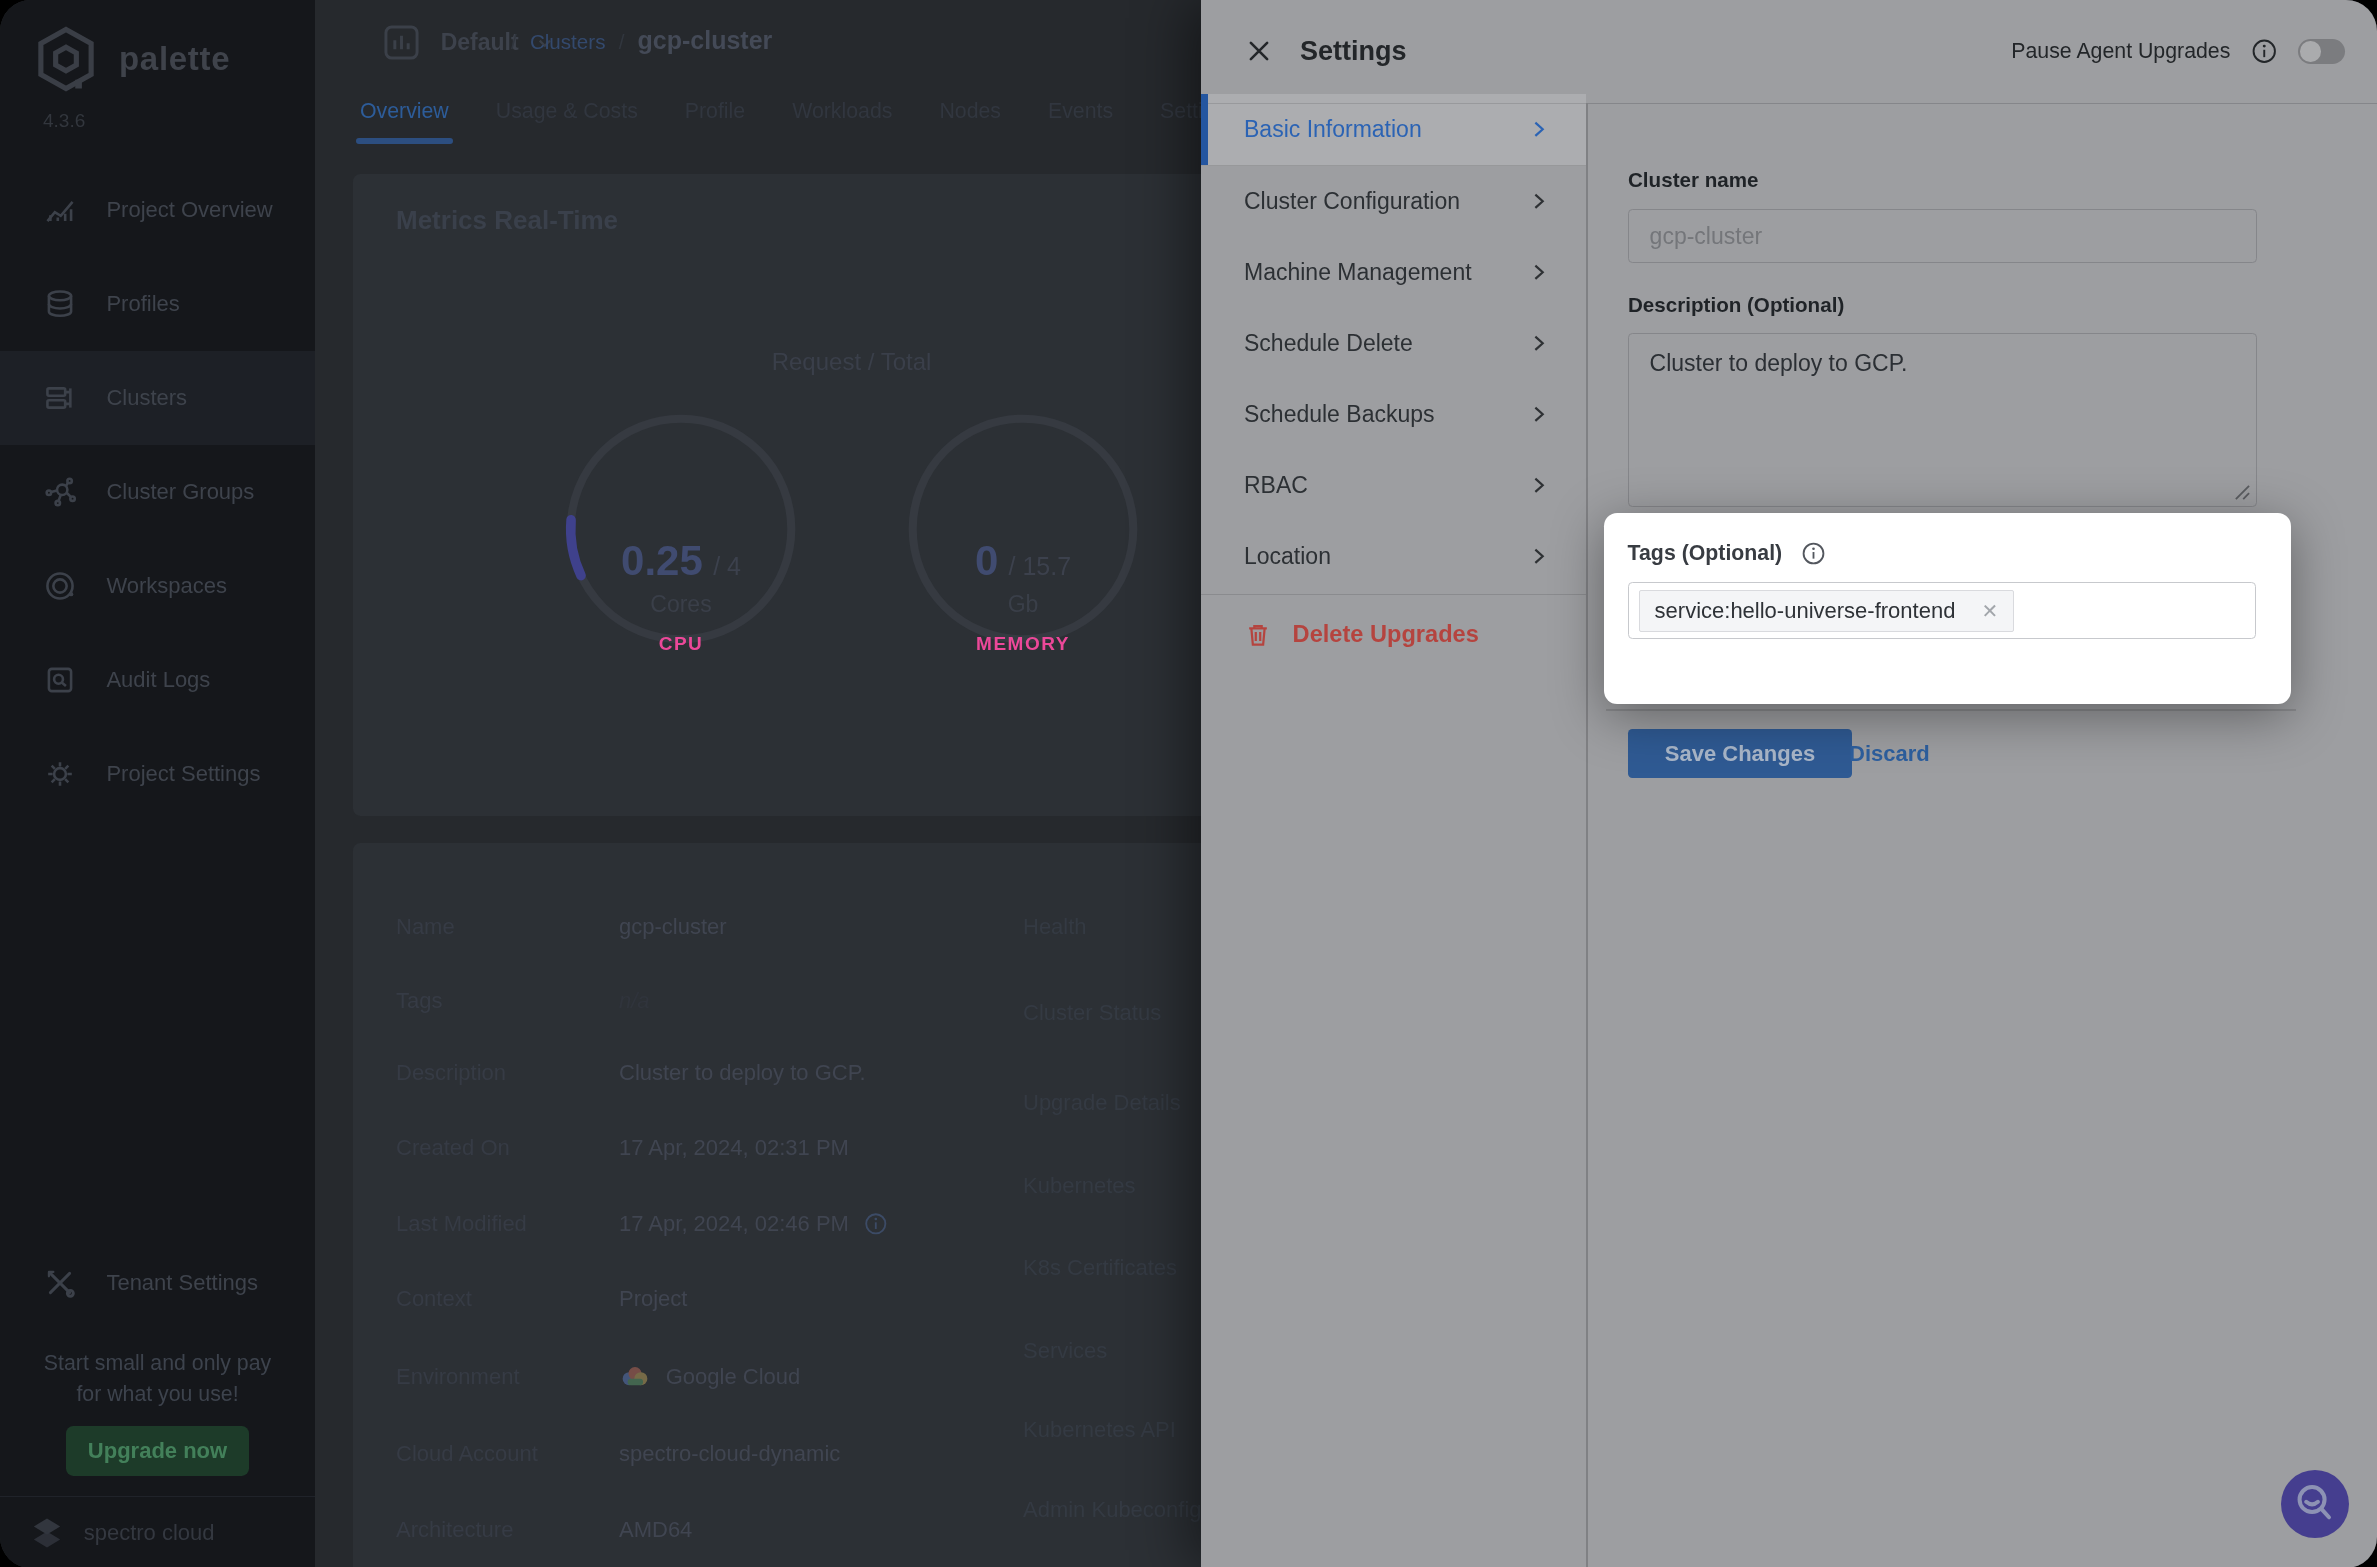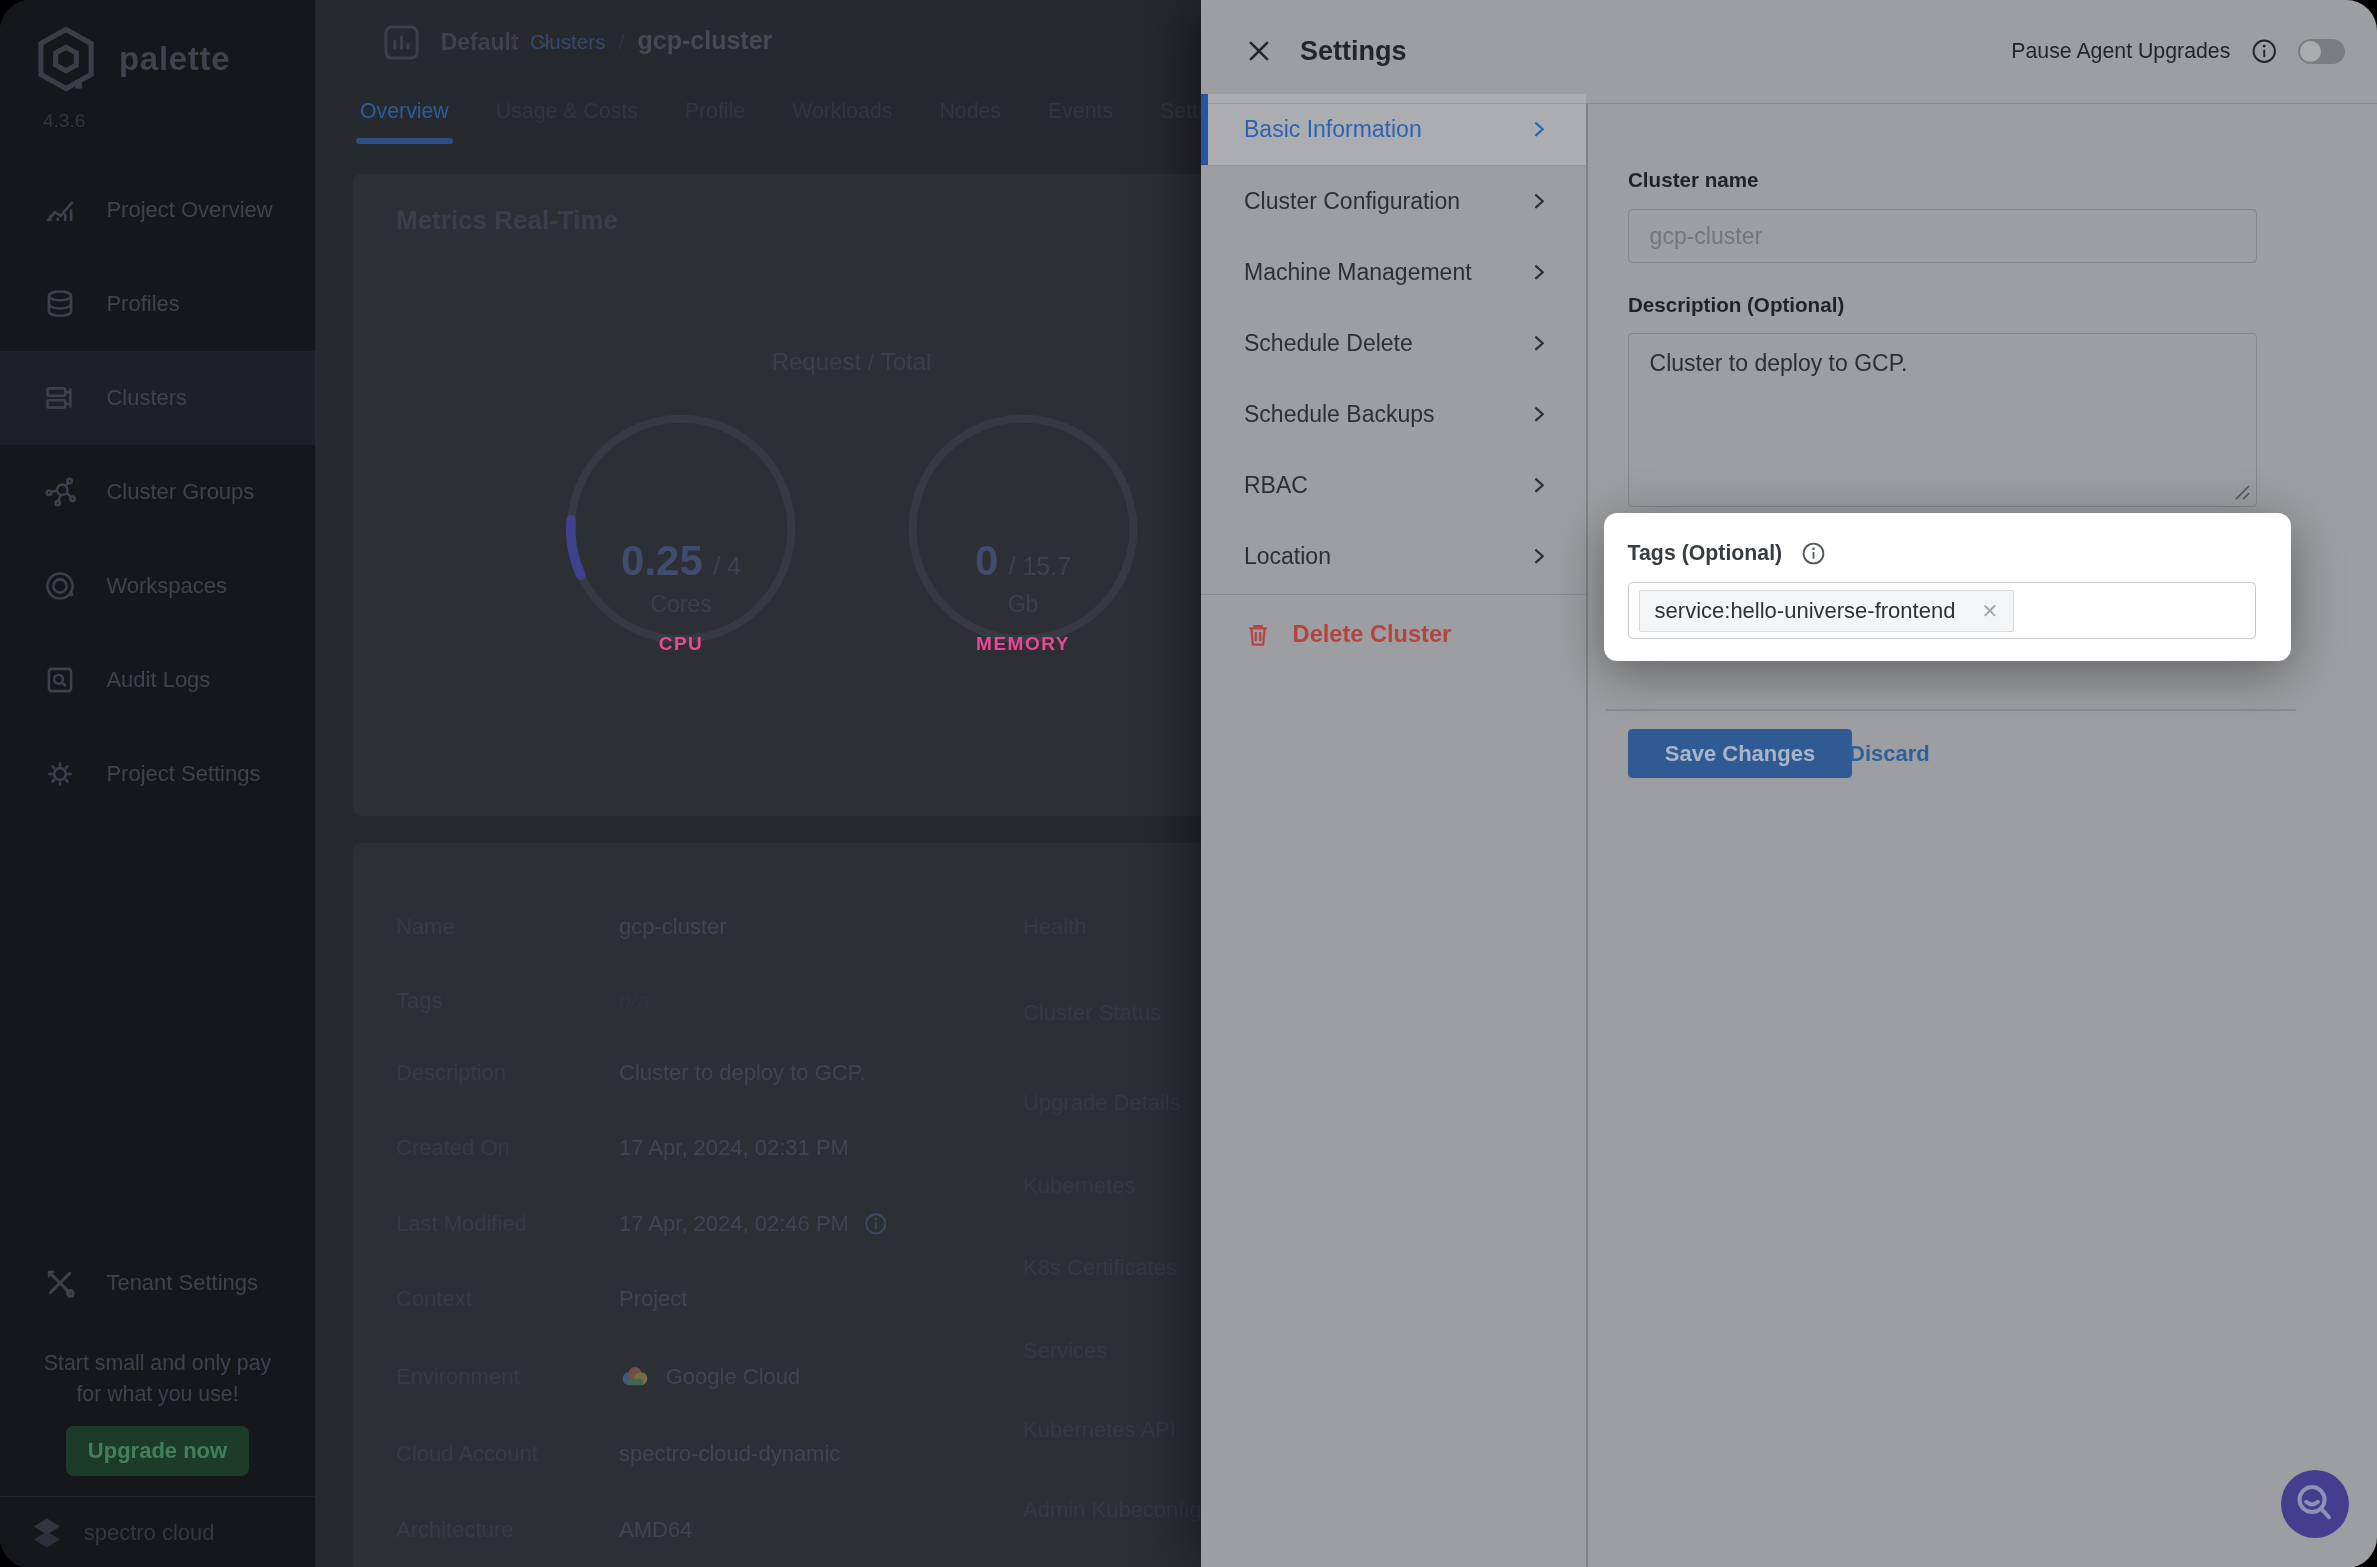--- a/index.html
+++ b/index.html
@@ -83,21 +83,21 @@
   .vdiv{position:absolute;left:385px;top:103px;bottom:0;width:1.5px;background:#808184;}
 
   .f-label{position:absolute;left:427px;font-size:20.6px;font-weight:600;color:#1f2327;}
   .f-input{position:absolute;left:427px;width:629px;height:54px;box-sizing:border-box;border:1.5px solid #85868a;border-radius:4.4px;
            background:transparent;padding:0 20.6px;font-size:23px;font-family:inherit;}
   .f-input:disabled{color:#74767a;-webkit-text-fill-color:#74767a;opacity:1;}
   .f-textarea{position:absolute;left:427px;top:333px;width:629px;height:174px;box-sizing:border-box;border:1.5px solid #85868a;border-radius:4.4px;
               background:transparent;padding:16px 20.6px;font-size:23px;color:#2b2f34;font-family:inherit;resize:none;}
   .resize-grip{position:absolute;left:1029px;top:480px;width:22px;height:22px;color:#5a5c60;}
 
-  .spot-card{position:absolute;left:403px;top:513px;width:687px;height:148px;background:#ffffff;border-radius:13.2px;
+  .spot-card{position:absolute;left:403px;top:513px;width:687px;height:191px;background:#ffffff;border-radius:13.2px;
              box-shadow:0 11.8px 52px rgba(0,0,0,0.38);z-index:8;}
   .tags-label-row{position:absolute;left:23.6px;top:28px;display:flex;align-items:center;gap:19px;}
   .tags-label{font-size:21.3px;font-weight:600;color:#383c42;}
   .tags-input{position:absolute;left:23.6px;top:69px;width:628px;height:57px;box-sizing:border-box;border:1.5px solid #c7c9cd;border-radius:4.4px;background:#fff;
               display:flex;align-items:center;padding:0 10.3px;}
   .chip{height:40px;display:flex;align-items:center;gap:26px;padding:0 14.7px;background:#f4f5f7;border:0.7px solid #d9dade;border-radius:2px;}
   .chip-text{font-size:22px;color:#2e3237;}
   .chip-x{font-size:20px;color:#a2a6ab;cursor:pointer;}
   .form-divider{position:absolute;left:405px;top:709px;width:690px;height:1.5px;background:#8a8b8e;}
   .save-btn{position:absolute;left:427px;top:729px;width:224px;height:49px;border:none;border-radius:4.4px;background:#2f5a93;
@@ -447,21 +447,21 @@
     <div class="nav-divider"></div>
     <div class="delete-row">
       <span>
         <svg width="28" height="28" viewBox="0 0 38 38" fill="none" stroke="#b5443f" stroke-width="3">
           <path d="M7 10 H31"></path>
             <path d="M14 10 V7 H24 V10"></path>
             <path d="M10 10 L12 32 H26 L28 10"></path>
             <path d="M16 15 V27 M22 15 V27"></path>
         </svg>
       </span>
-      <span class="dellbl">Delete Cluster</span>
+      <span class="dellbl">Delete Upgrades</span>
     </div>
     <div class="vdiv"></div>
 
     <label class="f-label" style="top:168px">Cluster name</label>
     <input class="f-input" style="top: 209px;" disabled="" value="gcp-cluster">
     <label class="f-label" style="top:293px">Description (Optional)</label>
     <textarea class="f-textarea" style="">Cluster to deploy to GCP.</textarea>
     <span class="resize-grip">
       <svg width="22" height="22" viewBox="0 0 30 30" stroke="currentColor" stroke-width="2.5">
           <path d="M8 26 L26 8 M18 26 L26 18"></path>

